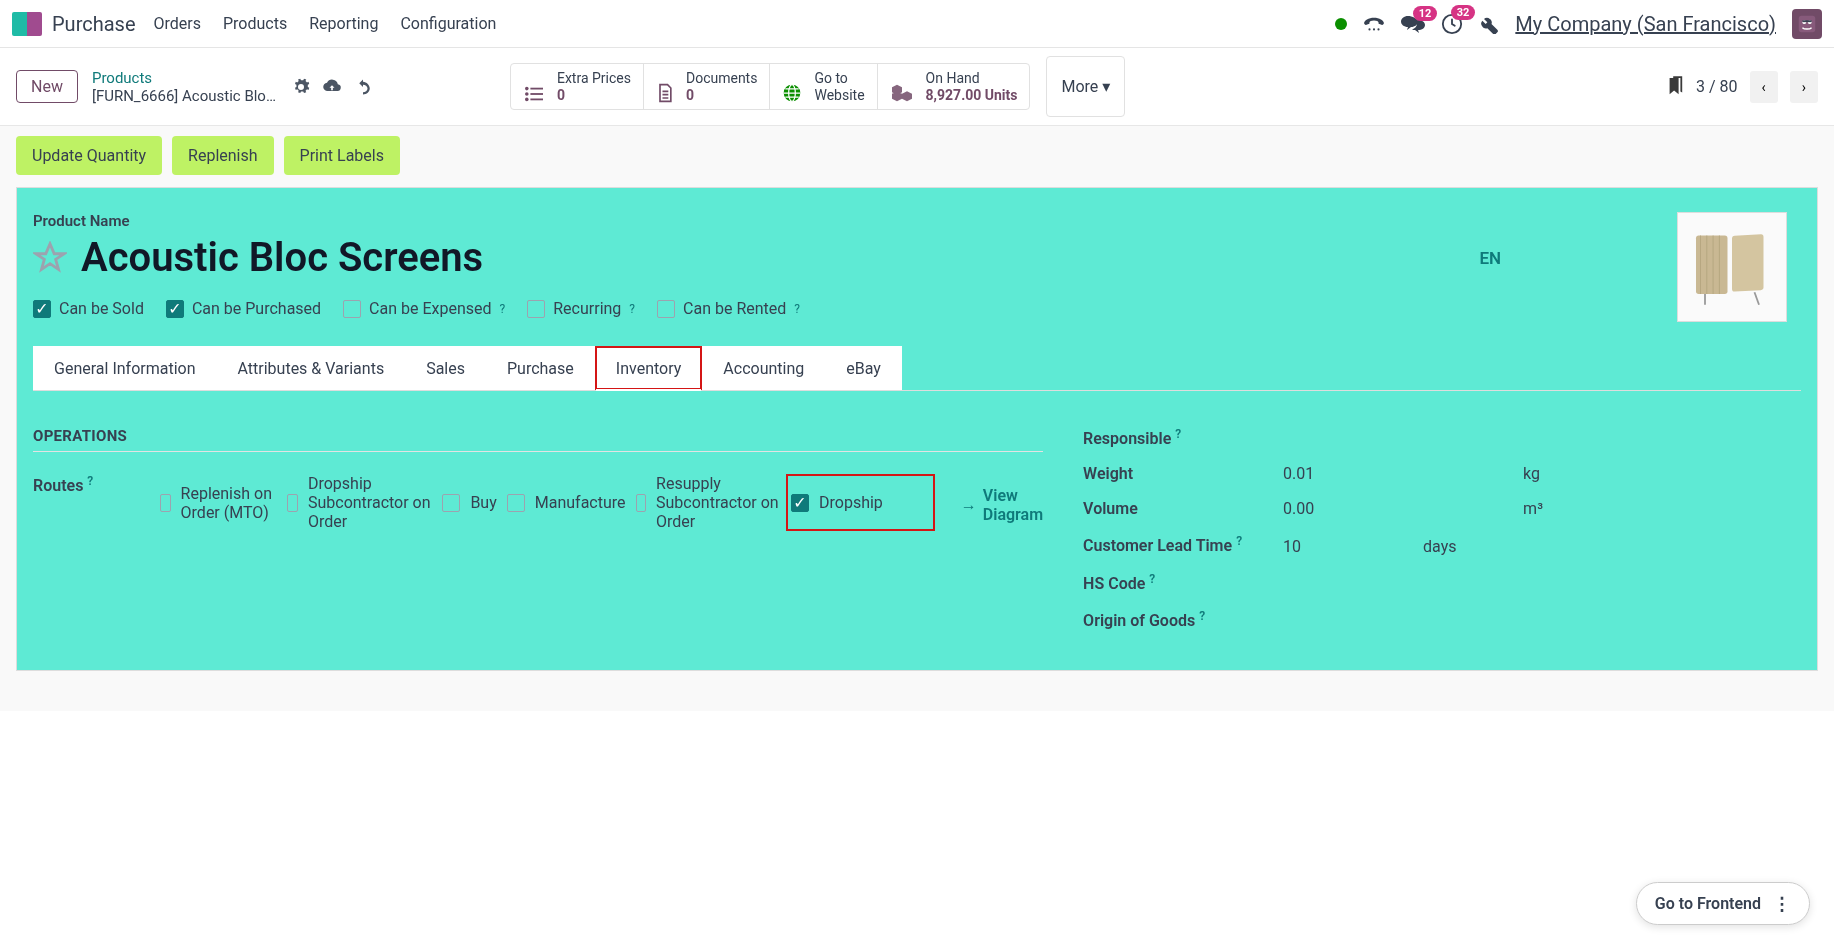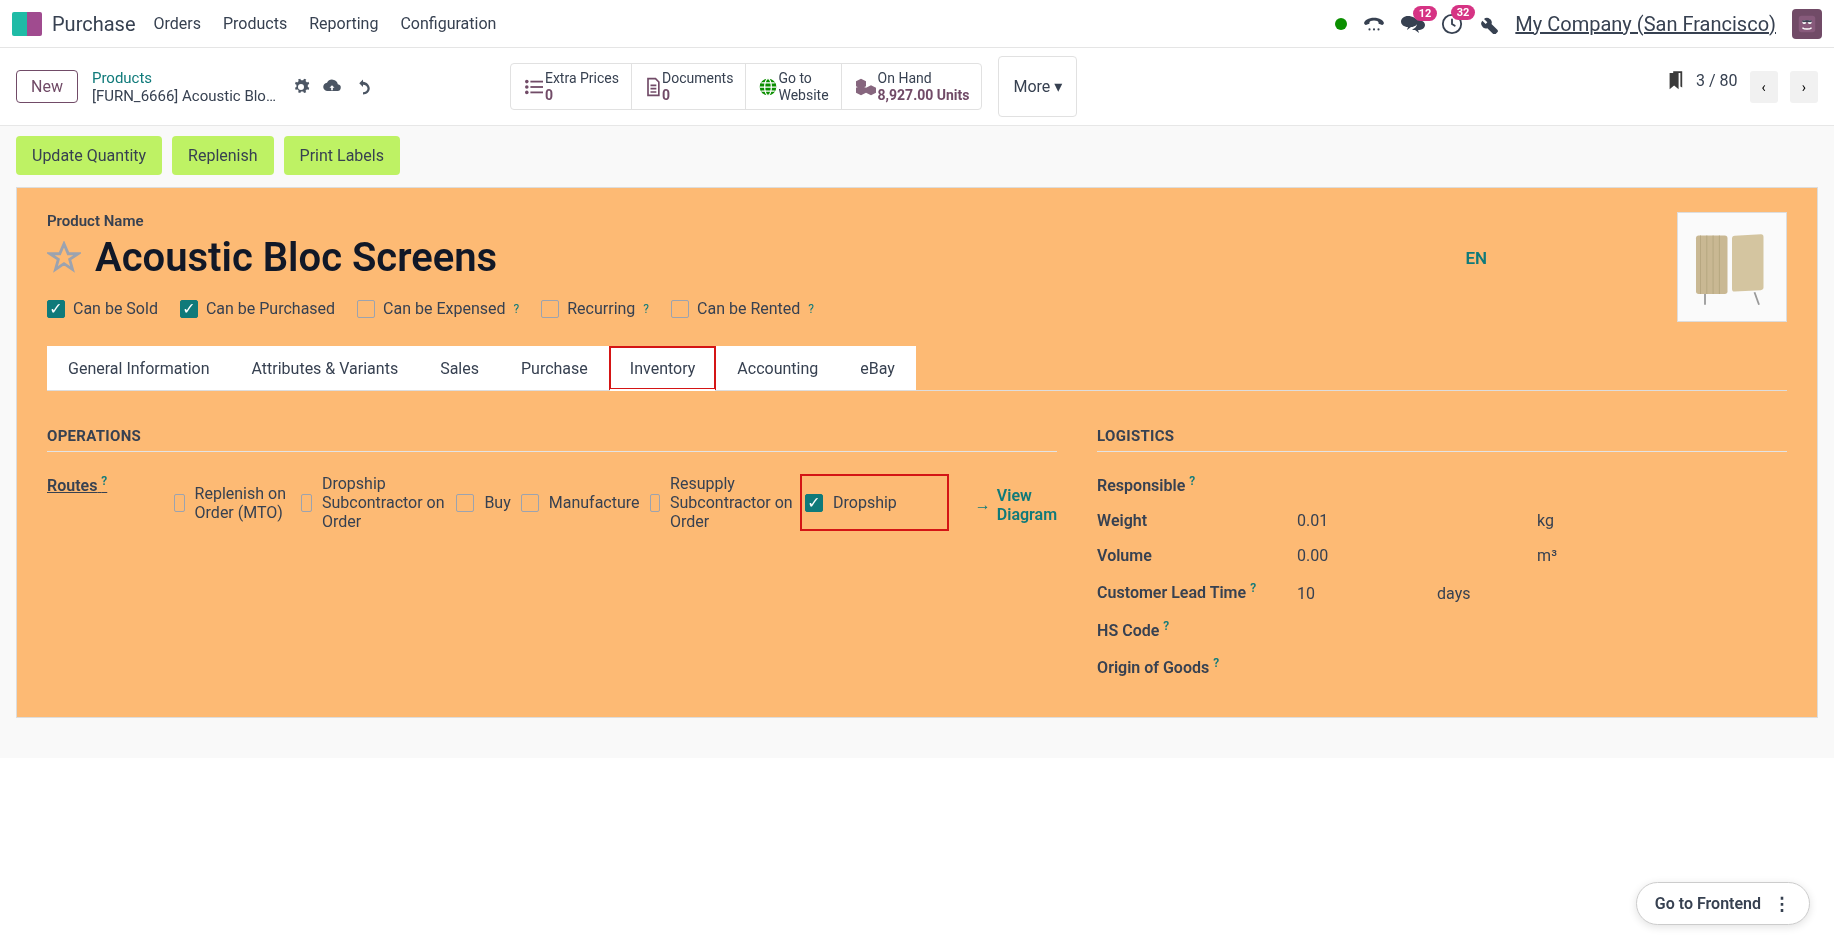--- a/index.html
+++ b/index.html
@@ -17,38 +17,38 @@
 .avatar { width: 30px; height: 30px; background: #714b67; border-radius: 4px; display:flex; align-items:center; justify-content:center; color:#fff; }
 
 .subbar { display: flex; align-items: center; padding: 8px 16px; gap: 8px; }
 .new-btn { border: 1px solid #714b67; color: #714b67; background: #fff; padding: 6px 14px; border-radius: 4px; font-size: 16px; cursor: pointer; }
 .breadcrumb { margin-left: 6px; }
 .breadcrumb-link { color: #0f7a7a; font-size: 15px; cursor: pointer; }
 .breadcrumb-current { color: #374151; font-size: 15px; max-width: 220px; overflow: hidden; text-overflow: ellipsis; white-space: nowrap; display: inline-block; vertical-align: bottom; }
 .bc-icons { display: flex; gap: 12px; margin-left: 8px; color: #4b5563; }
 
 .stat-boxes { display: flex; margin-left: 130px; border: 1px solid #e1e1e1; border-radius: 4px; }
-.stat-box { display: flex; align-items: center; padding: 6px 12px; border-right: 1px solid #e1e1e1; cursor: pointer; gap: 0; }
+.stat-box { display: flex; align-items: flex-end; padding: 6px 12px; border-right: 1px solid #e1e1e1; cursor: pointer; gap: 12px; }
 .stat-box:last-child { border-right: none; }
 .stat-icon { color: #714b67; }
 .stat-icon.green { color: #0b8f00; }
 .stat-text { display: flex; flex-direction: column; font-size: 14px; line-height: 1.2; }
 .stat-val { font-weight: bold; color: #714b67; }
 .more-box { border: 1px solid #e1e1e1; padding: 20px 14px; border-radius: 4px; margin-left: 8px; cursor: pointer; font-size: 16px; }
 
-.pager-area { margin-left: auto; display: flex; align-items: flex-start; gap: 12px; }
+.pager-area { margin-left: auto; display: flex; align-items: center; gap: 12px; }
 .bookmark { color: #3a3a3a; }
 .pager-text { font-size: 16px; }
 .pager-btn { background: #f1f1f1; border: none; padding: 8px 12px; cursor: pointer; font-size: 14px; border-radius: 3px; }
 
 .content { background: #f9f9f9; padding: 10px 16px 40px 16px; border-top: 1px solid #e7e7e7; }
 .action-btns { display: flex; gap: 10px; margin-bottom: 12px; }
 .action-btn { background: #bef264; border: none; padding: 10px 16px; font-size: 16px; border-radius: 4px; cursor: pointer; color: #374151; }
 
-.sheet { background: #fdba74; border: 1px solid #ddd; padding: 24px 30px; position: relative; }
+.sheet { background: #5eead4; border: 1px solid #ddd; padding: 24px 16px; position: relative; }
 .field-label { font-size: 15px; color: #374151; font-weight: 600; margin-bottom: 4px; }
 .title-row { display: flex; align-items: center; gap: 14px; }
 .star { color: #9ca3af; }
 .title-input { font-size: 40px; font-weight: 600; color: #111827; border: none; outline: none; flex: 1; }
 .lang-badge { color: #0f7a7a; font-weight: 600; margin-left: auto; margin-right: 300px; font-size: 17px; }
 .product-img { position: absolute; top: 24px; right: 30px; width: 110px; height: 110px; border: 1px solid #ddd; display:flex; align-items:center; justify-content:center; background:#fafafa; }
 
 .check-row { display: flex; gap: 22px; margin-top: 18px; flex-wrap: wrap; }
 .check-item { display: flex; align-items: center; gap: 8px; font-size: 16px; }
 .checkbox { width: 18px; height: 18px; border: 1px solid #9ca3af; border-radius: 2px; display: flex; align-items: center; justify-content: center; cursor: pointer; }
@@ -58,21 +58,21 @@
 .tabs { display: flex; margin-top: 28px; border-bottom: 1px solid #ddd; align-items: center; }
 .tab { padding: 12px 20px; font-size: 16px; color: #374151; cursor: pointer; border: 1px solid transparent; border-bottom: none; background: #fff; }
 .tab.active { border-color: #ddd; position: relative; }
 .tab.active::after { content:""; position:absolute; left:0; right:0; bottom:-1px; height:2px; background:#fff; }
 .tab.highlighted { outline: 2px solid #d41515; outline-offset: -2px; }
 
 .tab-body { display: flex; gap: 40px; margin-top: 36px; }
 .col { flex: 1; }
 .section-title { font-size: 15px; font-weight: 700; color: #374151; padding-bottom: 6px; border-bottom: 1px solid #e3e3e3; margin-bottom: 22px; letter-spacing: 0.3px; }
 .field-row { display: flex; margin-bottom: 14px; }
-.field-name { width: 180px; font-weight: 600; font-size: 16px; text-decoration: underline; }
+.field-name { width: 180px; font-weight: 600; font-size: 16px; }
 .routes-list { display: flex; flex-direction: row; gap: 10px; }
 .route-item { display: flex; align-items: center; gap: 10px; font-size: 16px; }
 .dropship-highlight { border: 2px solid #d41515; padding: 3px 50px 3px 3px; margin-left: -5px; width: fit-content; }
 .view-diagram { color: #0f7a7a; font-weight: 600; display: flex; align-items: center; gap: 6px; margin-top: 4px; cursor: pointer; margin-left: 16px; font-size: 16px; }
 
 .log-row { display: flex; margin-bottom: 16px; align-items: baseline; }
 .log-label { width: 200px; font-weight: 600; font-size: 16px; }
 .log-val { width: 140px; font-size: 16px; }
 .log-unit { font-size: 16px; margin-left: 100px; }
 
@@ -326,21 +326,20 @@
               </div>
             <div class="view-diagram">
                 <span>→</span>
                 <span>View Diagram</span>
               </div>
           </div>
         </div>
       </div>
 
       <div class="col">
-        <div class="section-title">LOGISTICS</div>
         <div class="log-row">
             <div class="log-label"><span>Responsible</span> <span class="help-q">?</span></div>
           </div>
         <div class="log-row">
             <div class="log-label">Weight</div>
             <div class="log-val">0.01</div>
             <div class="log-unit">kg</div>
           </div>
         <div class="log-row">
             <div class="log-label">Volume</div>

